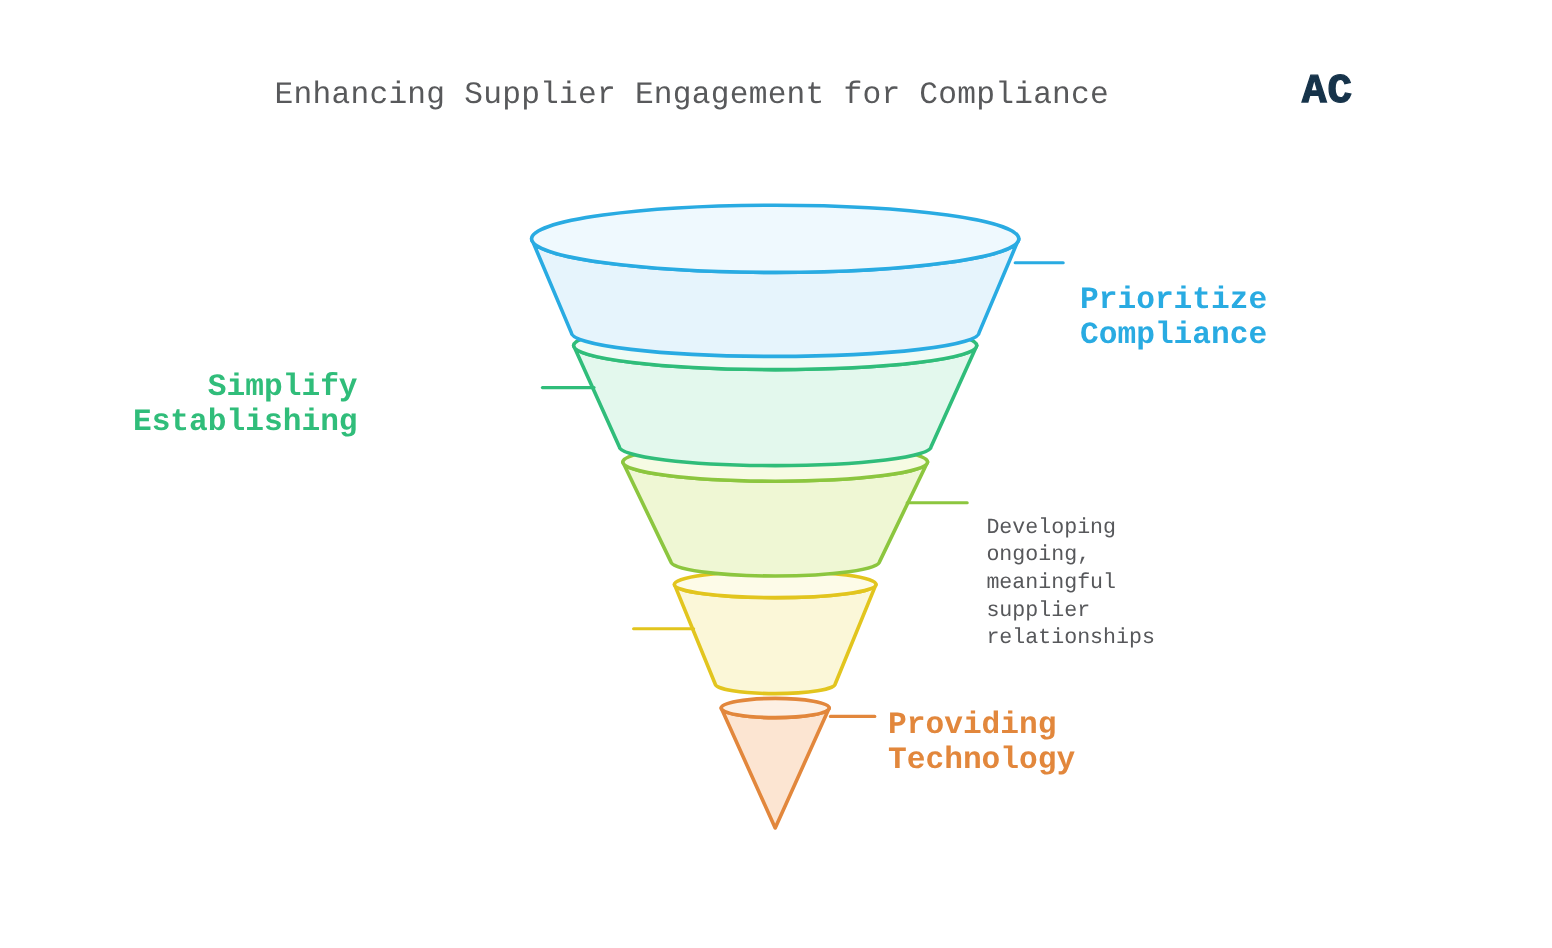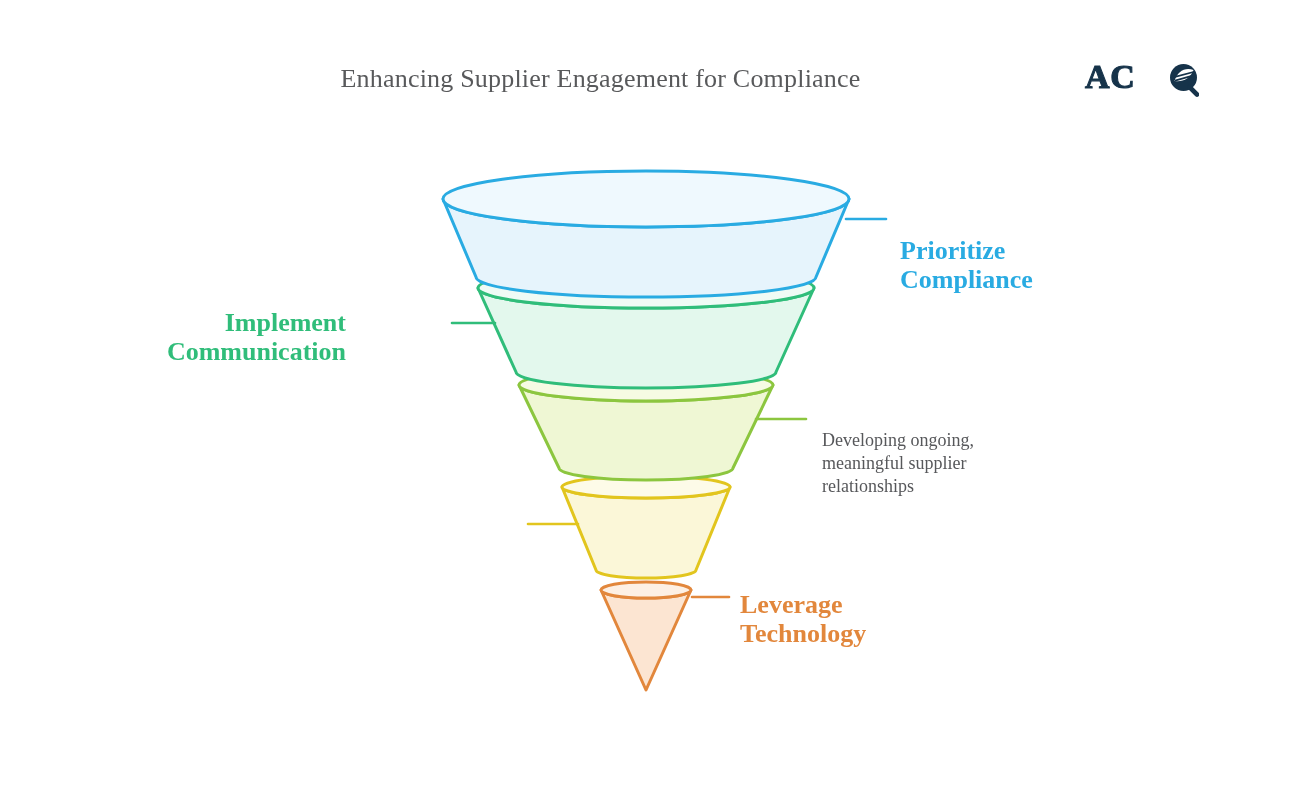--- a/index.html
+++ b/index.html
@@ -1,23 +1,22 @@
 <!DOCTYPE html>
 <html><head>
 <meta charset="utf-8">
 <style>
   html, body { margin: 0; padding: 0; background: #ffffff; }
   .canvas {
     position: relative;
     width: 1153px;
     height: 790px;
     background: #ffffff;
-    font-family: Liberation Serif, serif;
+    font-family: Liberation Mono, monospace;
     overflow: hidden;
-    padding-left: 48px;
   }
 
   
   .page-title {
     position: absolute;
     top: 64px; left: 0; right: 0;
     text-align: center;
     font-size: 26px;
     letter-spacing: 0.2px;
     color: #58595b;
@@ -115,25 +114,25 @@
       <ellipse cx="646" cy="199" rx="203" ry="28" fill="#eff9fe"></ellipse>
       <line x1="846" y1="219" x2="886" y2="219" stroke-width="2.6"></line>
     </g>
   </svg>
 
   <div class="stage stage-prioritize">
     <h2 style="color: rgb(41, 171, 226);">Prioritize Compliance</h2>
   </div>
 
   <div class="stage stage-simplify right-align">
-    <h2 style="color: rgb(48, 189, 122);">Implement Communication</h2>
+    <h2 style="color: rgb(48, 189, 122);">Simplify Establishing</h2>
   </div>
 
   <div class="stage stage-foster">
     <p>Developing ongoing, meaningful supplier relationships</p>
   </div>
 
 
   <div class="stage stage-leverage">
-    <h2 style="color: rgb(226, 135, 60);">Leverage Technology</h2>
+    <h2 style="color: rgb(226, 135, 60);">Providing Technology</h2>
   </div>
 
 </div>
 
 </body></html>

